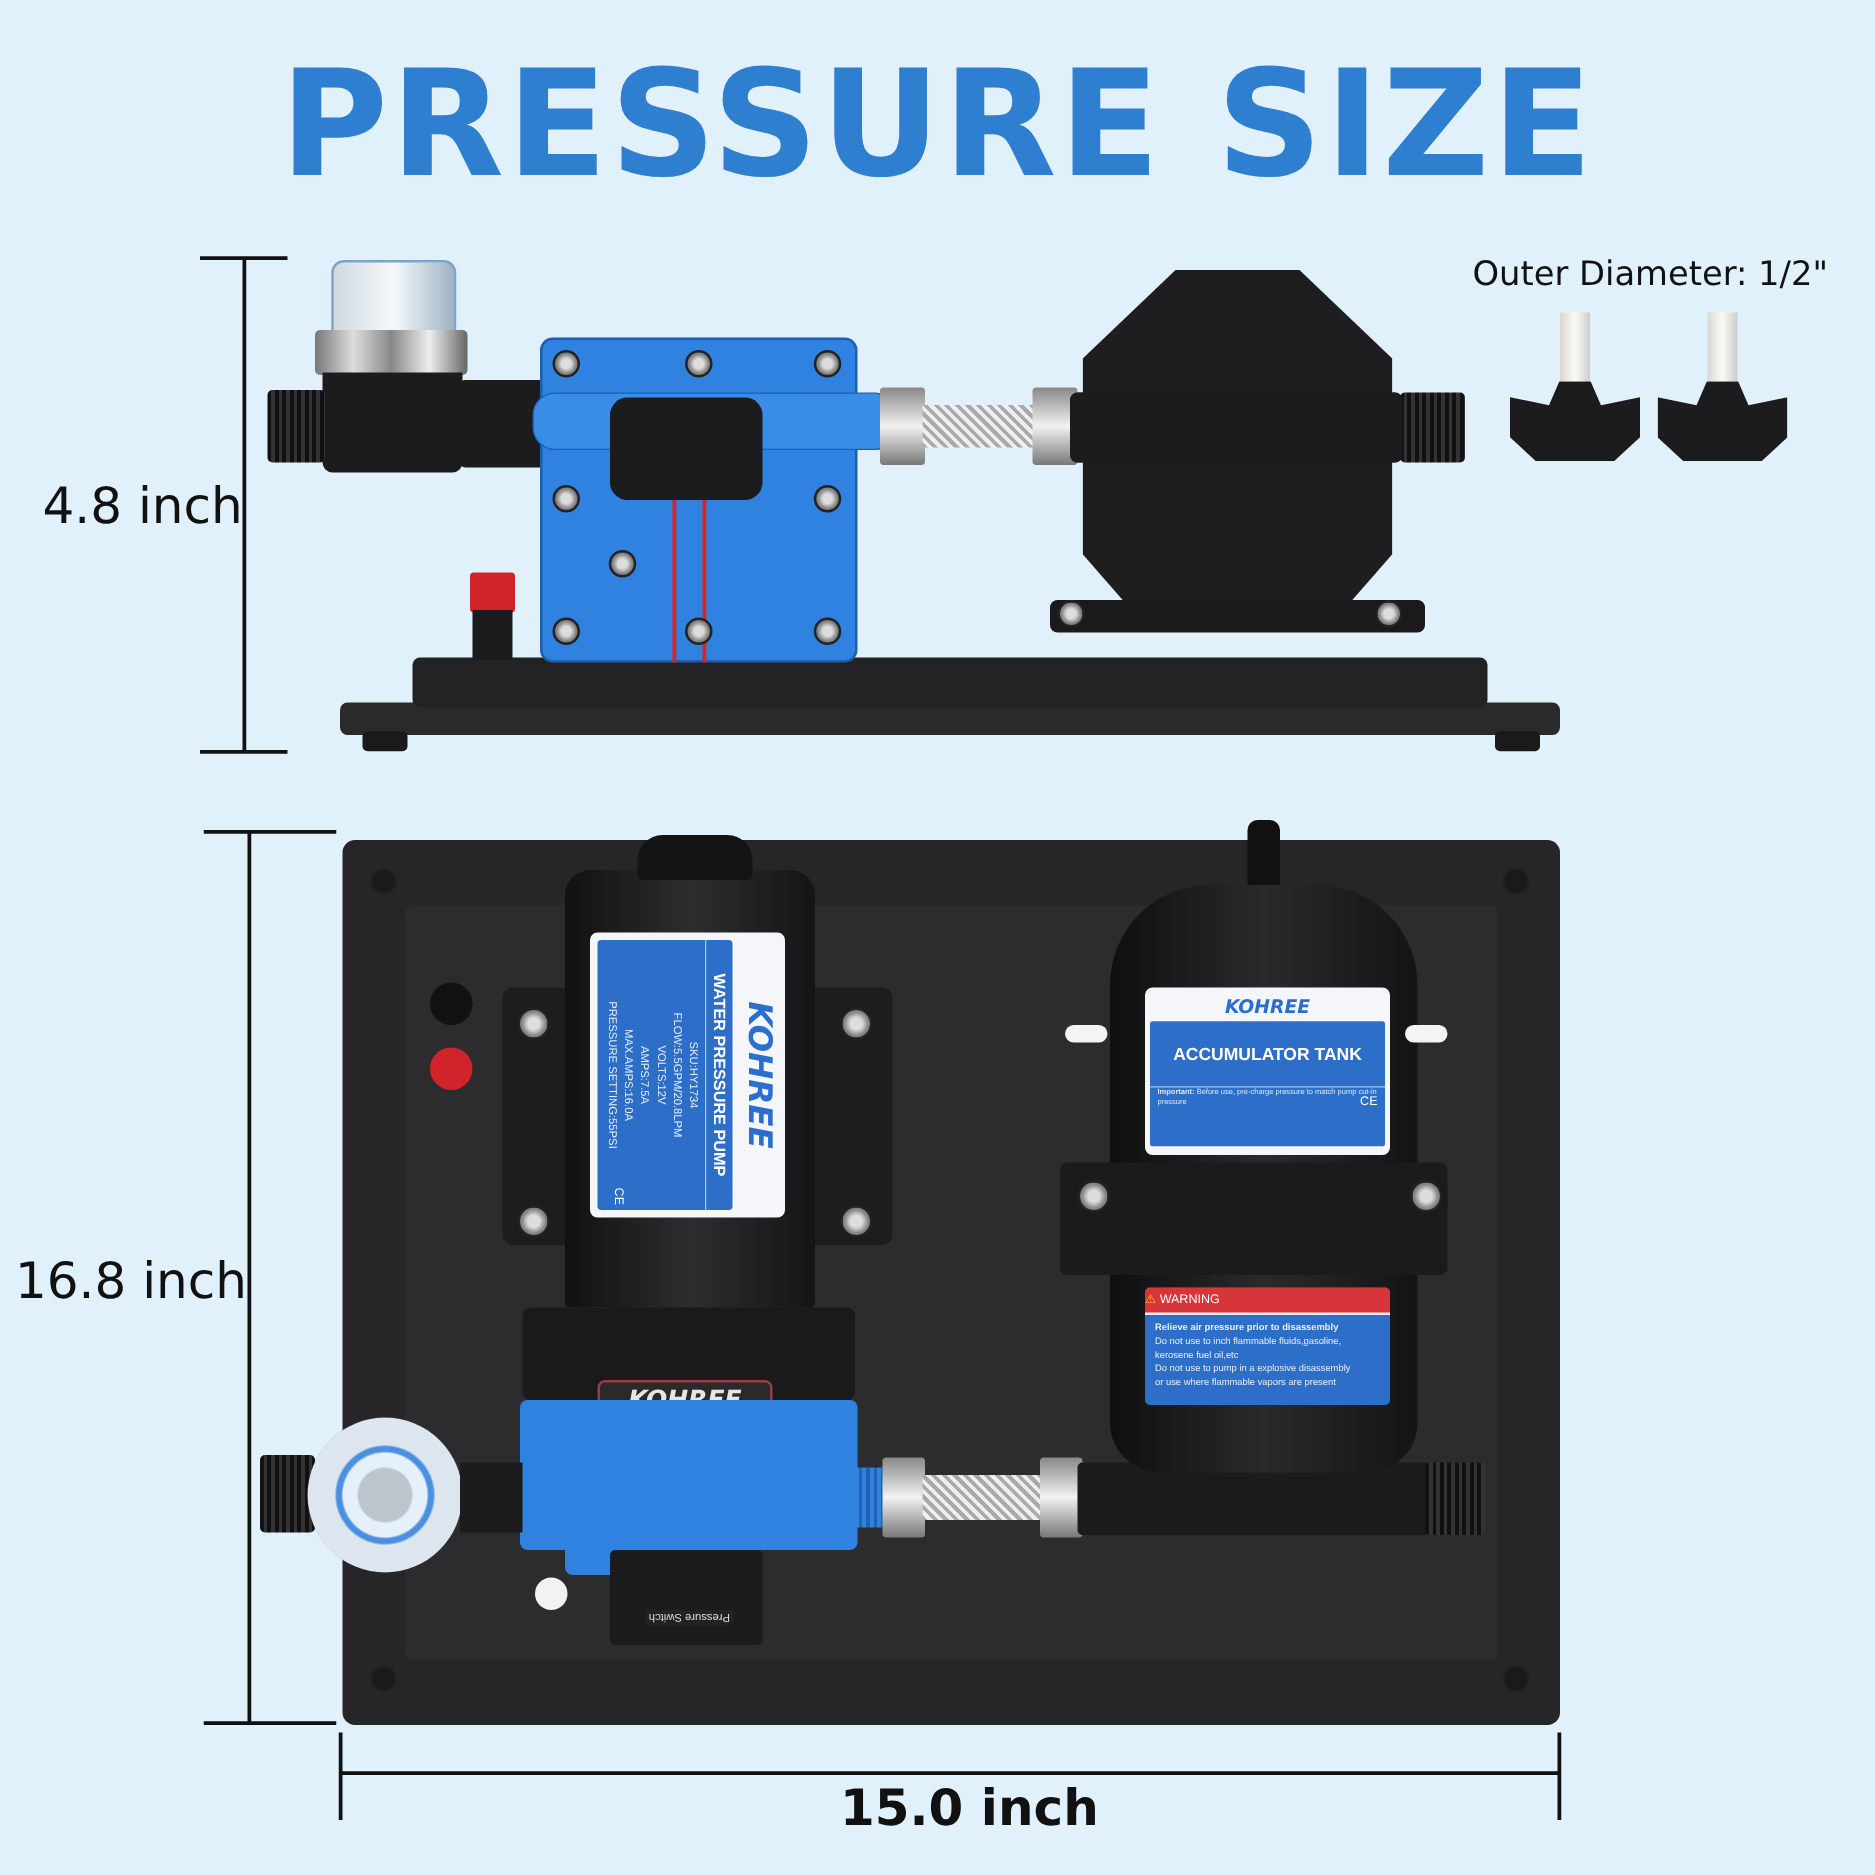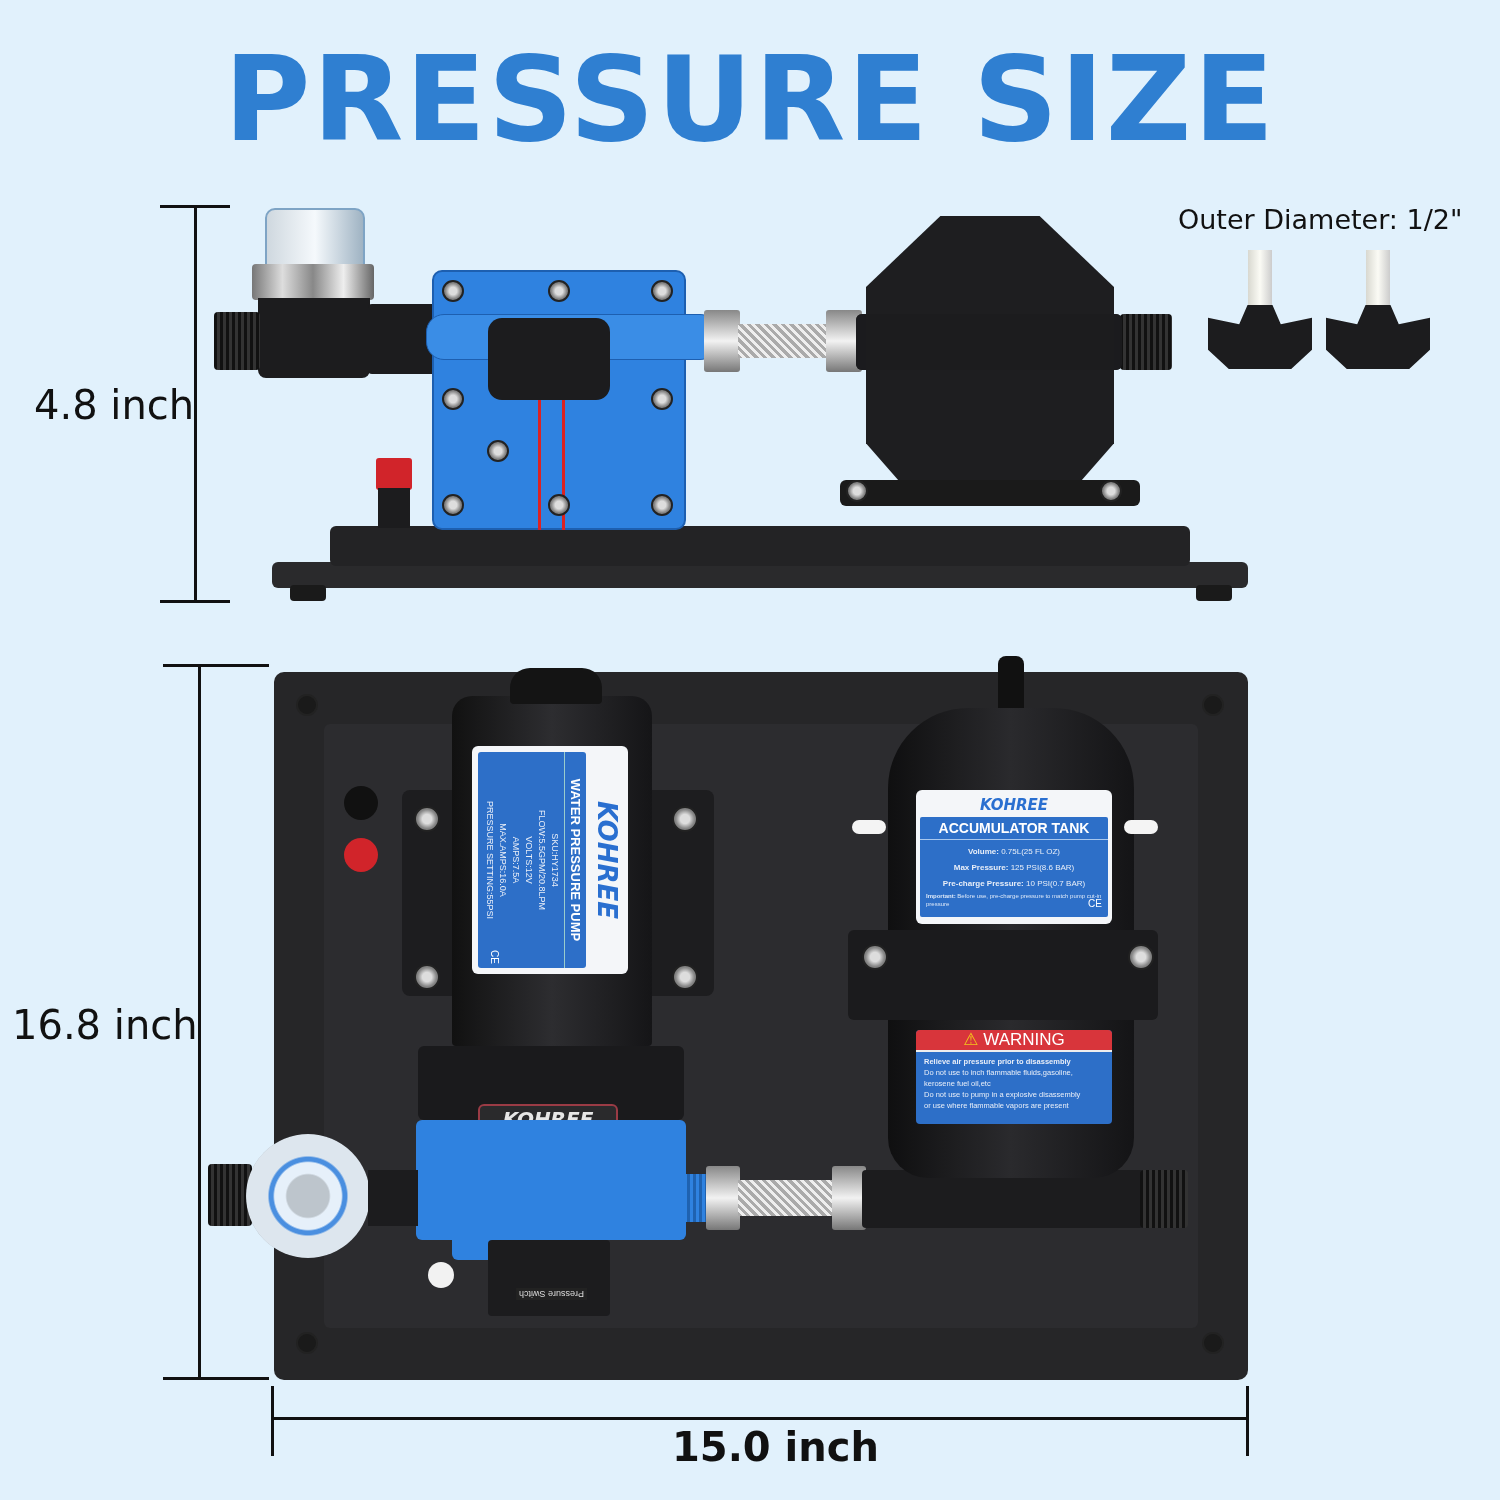--- a/index.html
+++ b/index.html
@@ -158,36 +158,31 @@
   <div class="abs" style="left:888px;top:708px;width:246px;height:470px;background:linear-gradient(90deg,#0f0f10,#2a2a2d,#141416);border-radius:80px 80px 40px 40px;"></div>
   <div class="abs" style="left:852px;top:820px;width:34px;height:14px;background:#f4f4f4;border-radius:7px;"></div>
   <div class="abs" style="left:1124px;top:820px;width:34px;height:14px;background:#f4f4f4;border-radius:7px;"></div>
   <div class="abs" style="left:848px;top:930px;width:310px;height:90px;background:#1b1b1d;border-radius:6px;"></div>
   <div class="abs screw" style="left:862px;top:944px;width:22px;height:22px;"></div>
   <div class="abs screw" style="left:1128px;top:944px;width:22px;height:22px;"></div>
 
   <div class="abs label-white" style="left:916px;top:790px;width:196px;height:134px;">
     <div style="text-align:center;font-family:'DejaVu Sans',sans-serif;font-weight:900;font-style:italic;font-size:15px;color:#2a6fd0;margin-top:6px;">KOHREE</div>
     <div class="label-blue" style="margin:3px 4px 0;height:100px;border-radius:2px;">
-      <div style="text-align:center;font-weight:bold;font-size:14px;padding:3px 0;border-bottom:1px solid #a9c8ee;">ACCUMULATOR TANK</div>
-      <div class="small" style="text-align:center;font-size:8px;margin-top:4px;line-height:16px;">
-        <div><b>Volume:</b> <span>0.75L(25 FL OZ)</span></div>
-        <div><b>Max Pressure:</b> <span>125 PSI(8.6 BAR)</span></div>
-        <div><b>Pre-charge Pressure:</b> <span>10 PSI(0.7 BAR)</span></div>
-      </div>
+      <div style="text-align:center;font-weight:bold;font-size:14px;padding:18px 0;border-bottom:1px solid #a9c8ee;">ACCUMULATOR TANK</div>
       <div style="font-size:6px;color:#dce8f8;padding:0 6px;line-height:8px;">
         <b>Important:</b>
         <span>Before use, pre-charge pressure to match pump cut-in pressure</span>
         <span style="float:right;font-size:10px;color:#fff;">CE</span>
       </div>
     </div>
   </div>
 
   <div class="abs" style="left:916px;top:1030px;width:196px;height:94px;border-radius:4px;overflow:hidden;background:#2d6fc8;">
-    <div class="warn-red" style="height:20px;text-align:center;font-size:17px;line-height:20px;border-bottom:2px solid #eee;">
+    <div class="warn-red" style="height:20px;text-align:left;font-size:10px;line-height:20px;border-bottom:2px solid #eee;">
       <span style="color:#f3c31b;">⚠</span>
       <span>WARNING</span>
     </div>
     <div style="padding:4px 8px;font-size:7.5px;line-height:11px;color:#e8eef8;">
       <div style="font-weight:bold;">Relieve air pressure prior to disassembly</div>
       <div>Do not use to inch flammable fluids,gasoline,</div>
       <div>kerosene fuel oil,etc</div>
       <div>Do not use to pump in a explosive disassembly</div>
       <div>or use where flammable vapors are present</div>
     </div>

